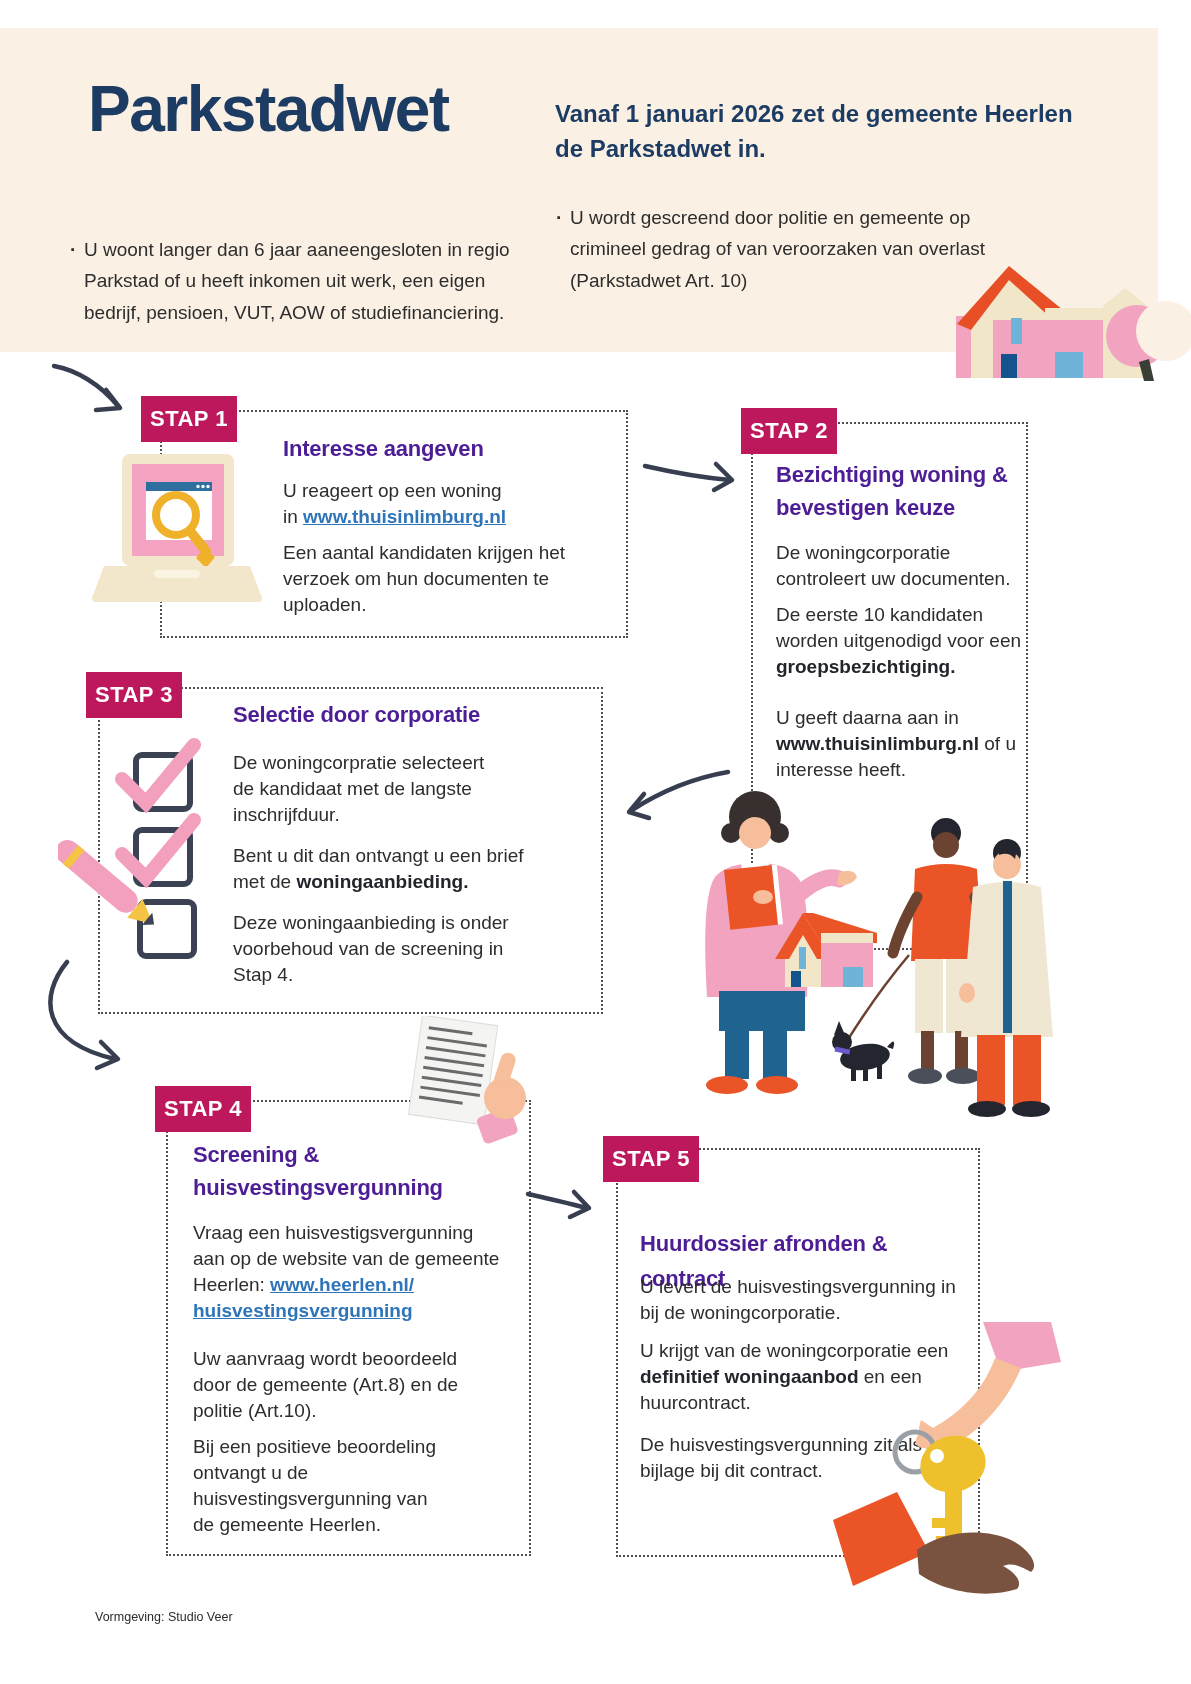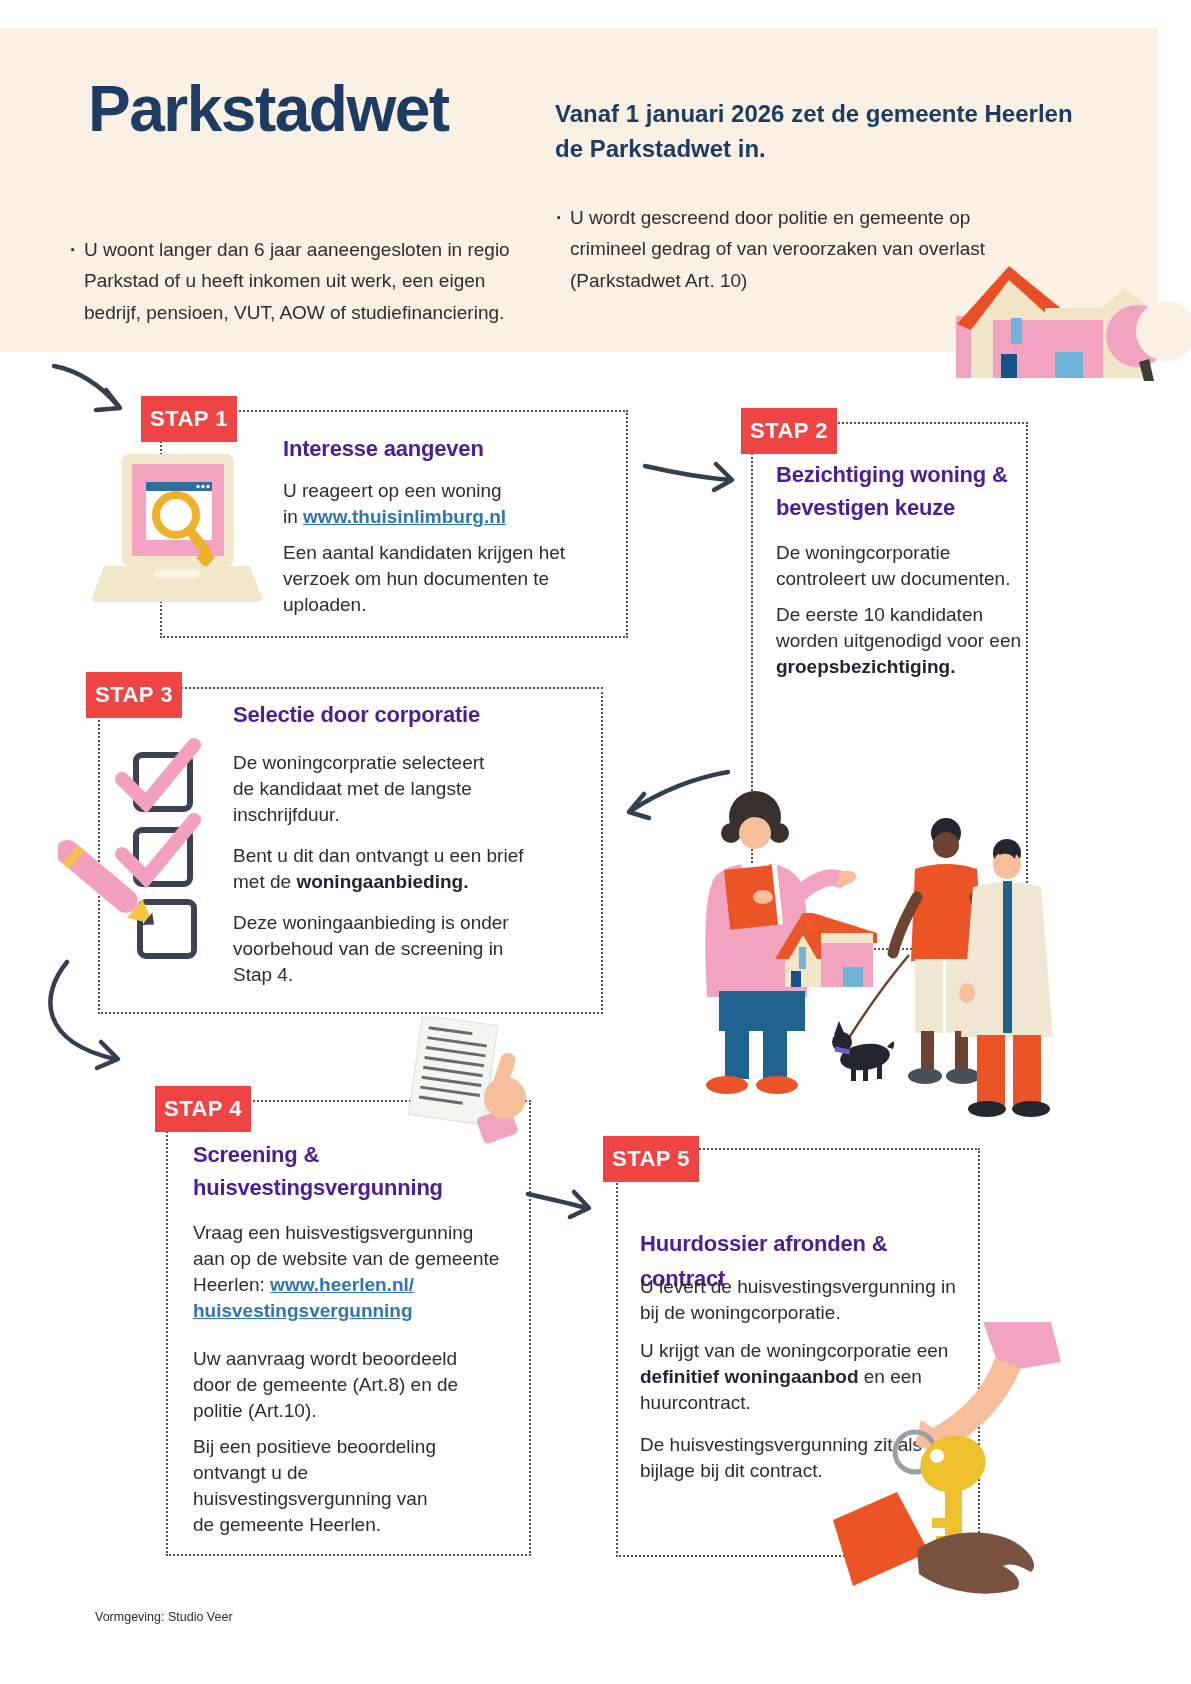--- a/index.html
+++ b/index.html
@@ -19,21 +19,21 @@
   .bullet2 { left:556px; top:202px; width:420px; }
 
   
   .stepbox { border:2px dotted #4F4F4F; z-index:1; box-sizing:border-box; background:transparent; }
   .box1 { left:160px; top:410px; width:468px; height:228px; }
   .box2 { left:751px; top:422px; width:277px; height:528px; }
   .box3 { left:98px;  top:687px; width:505px; height:327px; }
   .box4 { left:166px; top:1100px; width:365px; height:456px; }
   .box5 { left:616px; top:1148px; width:364px; height:409px; }
 
-  .badge { background:#ef4444; color:#fff; font-weight:700; font-size:22px; letter-spacing:.5px;
+  .badge { background:#be185d; color:#fff; font-weight:700; font-size:22px; letter-spacing:.5px;
            width:96px; height:46px; display:flex; align-items:center; justify-content:center; z-index:5; }
   .badge1 { left:141px; top:396px; }
   .badge2 { left:741px; top:408px; }
   .badge3 { left:86px;  top:672px; }
   .badge4 { left:155px; top:1086px; }
   .badge5 { left:603px; top:1136px; }
 
   .step-title { font-size:22px; font-weight:700; color:#4c1d95; line-height:1.4; z-index:2; letter-spacing:-.2px; }
   .step-p { font-size:19px; line-height:26px; z-index:2; }
   .step-p b { color:#22252B; }
@@ -114,20 +114,23 @@
     <span>U reageert op een woning</span><br>
     <span>in </span><a class="plink" href="#">www.thuisinlimburg.nl</a>
   </div>
   <div class="abs step-title s2-title">Bezichtiging woning &amp; bevestigen keuze</div>
 
   <div class="abs step-p s1-p2">Een aantal kandidaten krijgen het verzoek om hun documenten te uploaden.</div>
   <div class="abs step-p s2-p1">De woningcorporatie controleert uw documenten.</div>
   <div class="abs step-p s2-p2">
     <span>De eerste 10 kandidaten worden uitgenodigd voor een </span><b>groepsbezichtiging.</b>
   </div>
+  <div class="abs step-p s2-p3">
+    <span>U geeft daarna aan in </span><b>www.thuisinlimburg.nl</b><span> of u interesse heeft.</span>
+  </div>
 
   <div class="abs step-title s3-title">Selectie door corporatie</div>
   <div class="abs step-p s3-p1">De woningcorpratie selecteert de kandidaat met de langste inschrijfduur.</div>
   <div class="abs step-p s3-p2">
     <span>Bent u dit dan ontvangt u een brief met de </span><b>woningaanbieding.</b>
   </div>
   <div class="abs step-p s3-p3">Deze woningaanbieding is onder voorbehoud van de screening in Stap 4.</div>
 
   <div class="abs step-title s4-title">Screening &amp; huisvestingsvergunning</div>
   <div class="abs step-p s4-p1">

